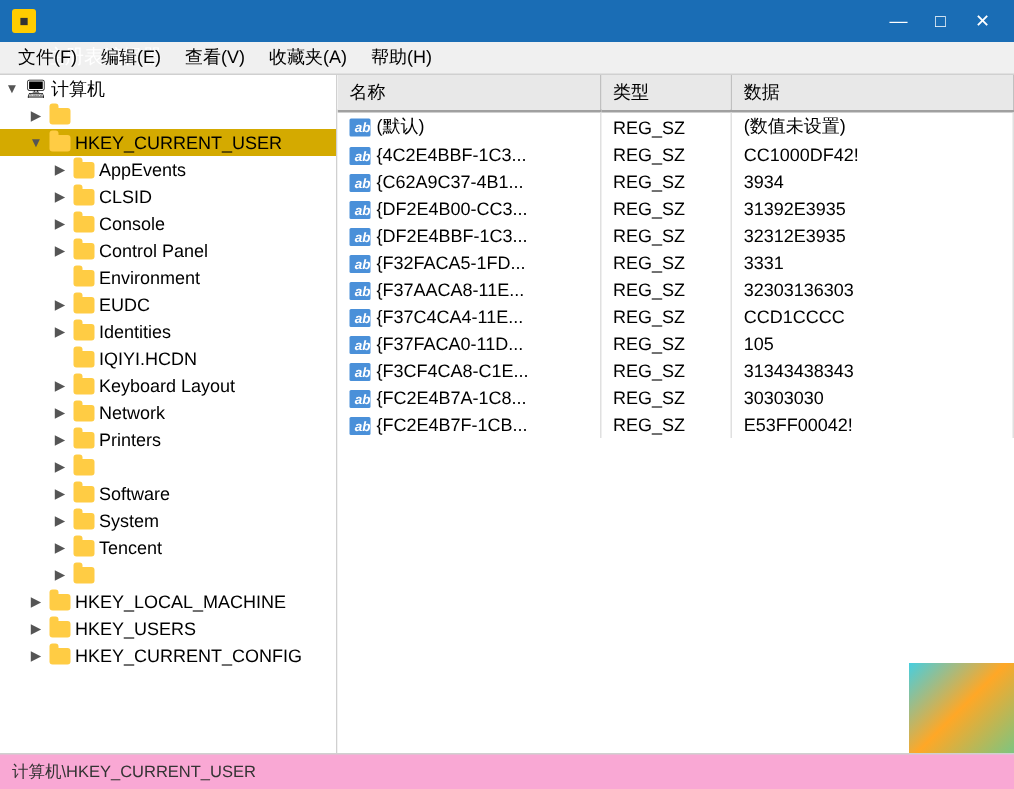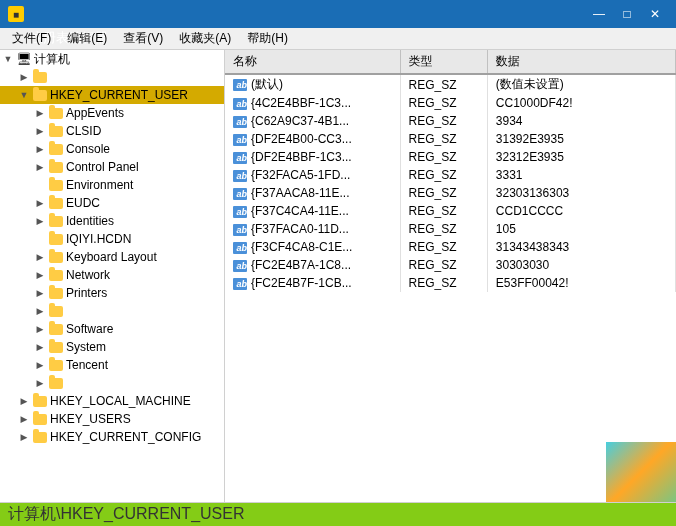--- a/index.html
+++ b/index.html
@@ -201,26 +201,26 @@
       color: white;
       text-align: right;
       line-height: 12px;
       font-style: italic;
       font-weight: bold;
     }
 
     
     .status-bar {
       height: 24px;
-      background: #84cc16;
+      background: #f9a8d4;
       border-top: 1px solid #d0d0d0;
       display: flex;
       align-items: center;
       padding: 0 8px;
-      font-size: 16px;
+      font-size: 11px;
       color: #333;
     }
 
     
     ::-webkit-scrollbar { width: 12px; height: 12px; }
     ::-webkit-scrollbar-track { background: #f0f0f0; }
     ::-webkit-scrollbar-thumb { background: #c0c0c0; border: 1px solid #a0a0a0; }
 
     .indent1 { padding-left: 16px; }
     .indent2 { padding-left: 32px; }

